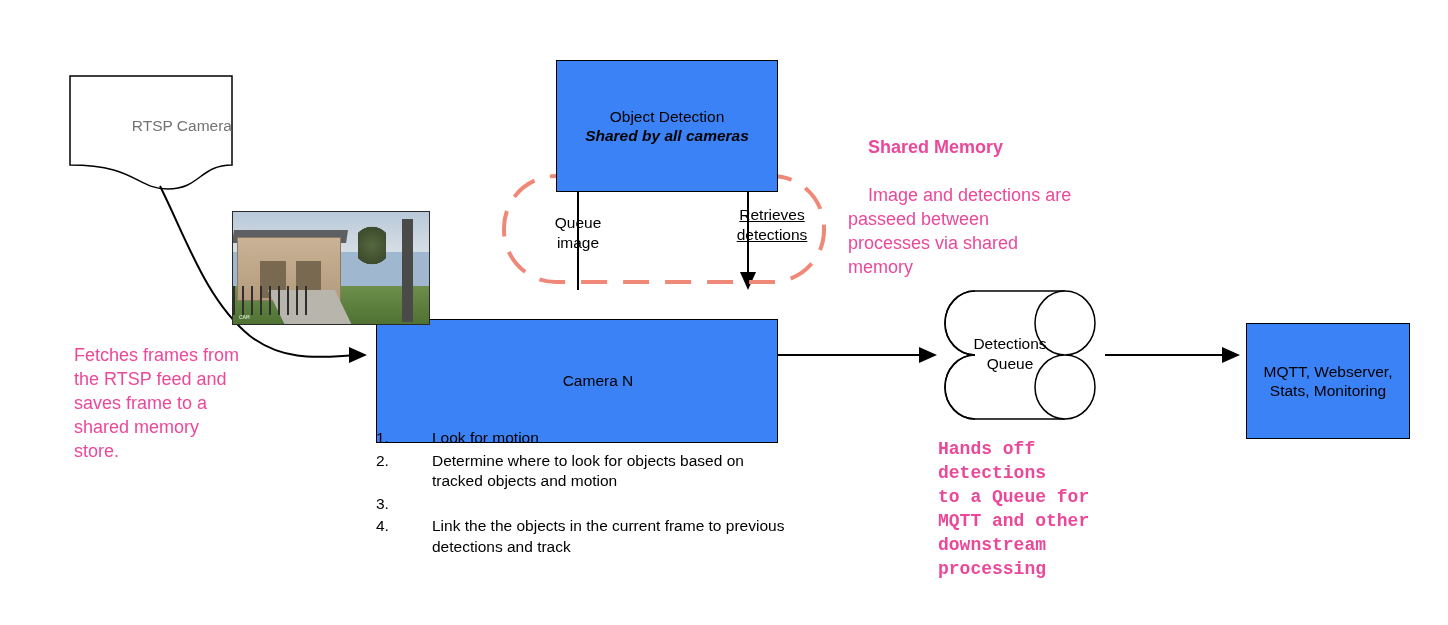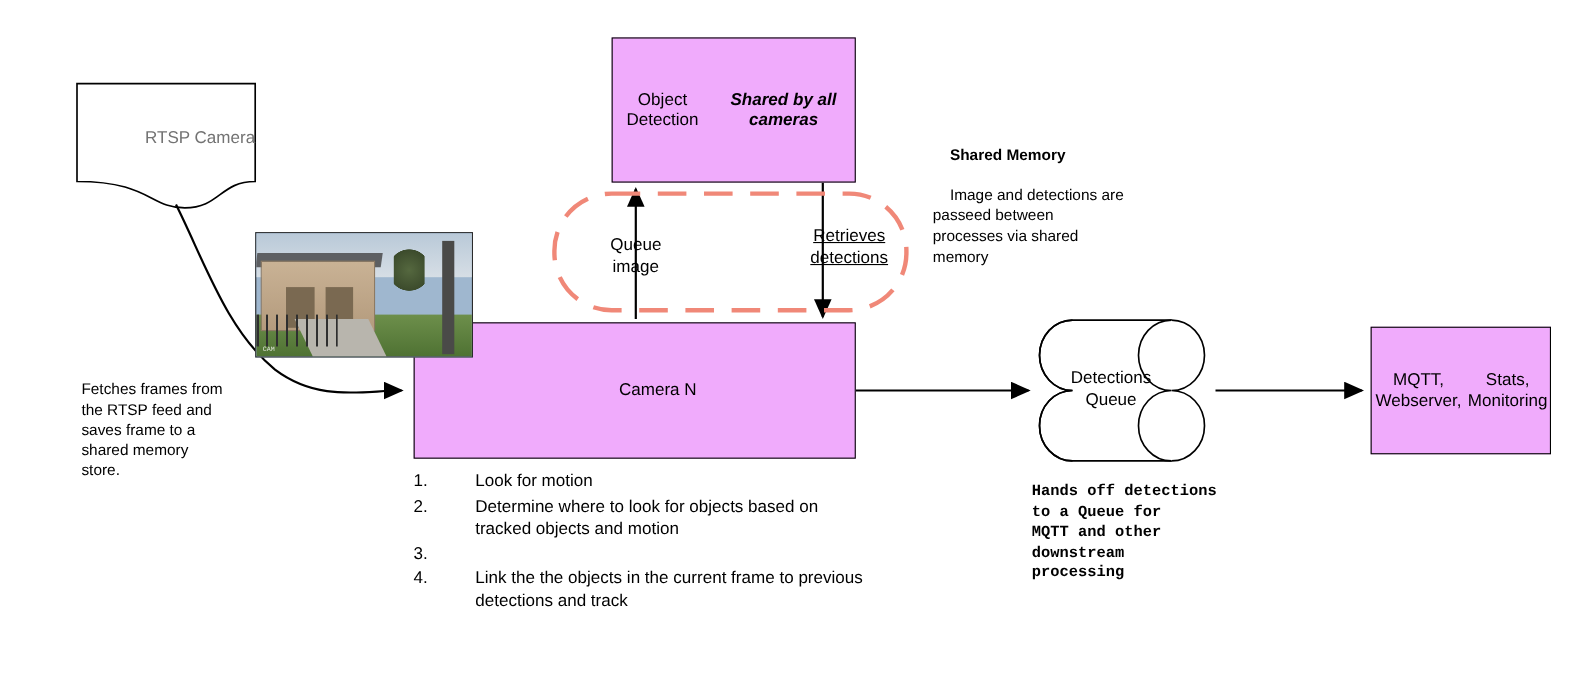--- a/index.html
+++ b/index.html
@@ -22,27 +22,28 @@
     left: 0;
     top: 0;
     width: 1448px;
     height: 625px;
   }
   .node {
     position: absolute;
     box-sizing: border-box;
   }
   .box {
-    background: #f0abfc;
+    background: #3b82f6;
     border: 1.5px solid #000000;
     display: flex;
-    flex-direction: row;
+    flex-direction: column;
     align-items: center;
     justify-content: center;
     text-align: center;
+    margin-top: 26px;
   }
   .box-title {
     font-size: 15.5px;
     color: #000;
     line-height: 1.25;
   }
   .box-sub {
     font-size: 15.5px;
     font-style: italic;
     color: #000;
@@ -50,22 +51,22 @@
     font-weight: bold;
   }
   .doc-label {
     position: absolute;
     font-size: 15.5px;
     color: #737373;
     text-align: right;
   }
   .free-text {
     position: absolute;
-    font-size: 14px;
-    color: #000000;
+    font-size: 18px;
+    color: #ec4899;
     line-height: 1.33;
     white-space: pre-wrap;
   }
   .free-text b {
     font-weight: bold;
   }
   .edge-label {
     position: absolute;
     font-size: 15.5px;
     color: #000;

